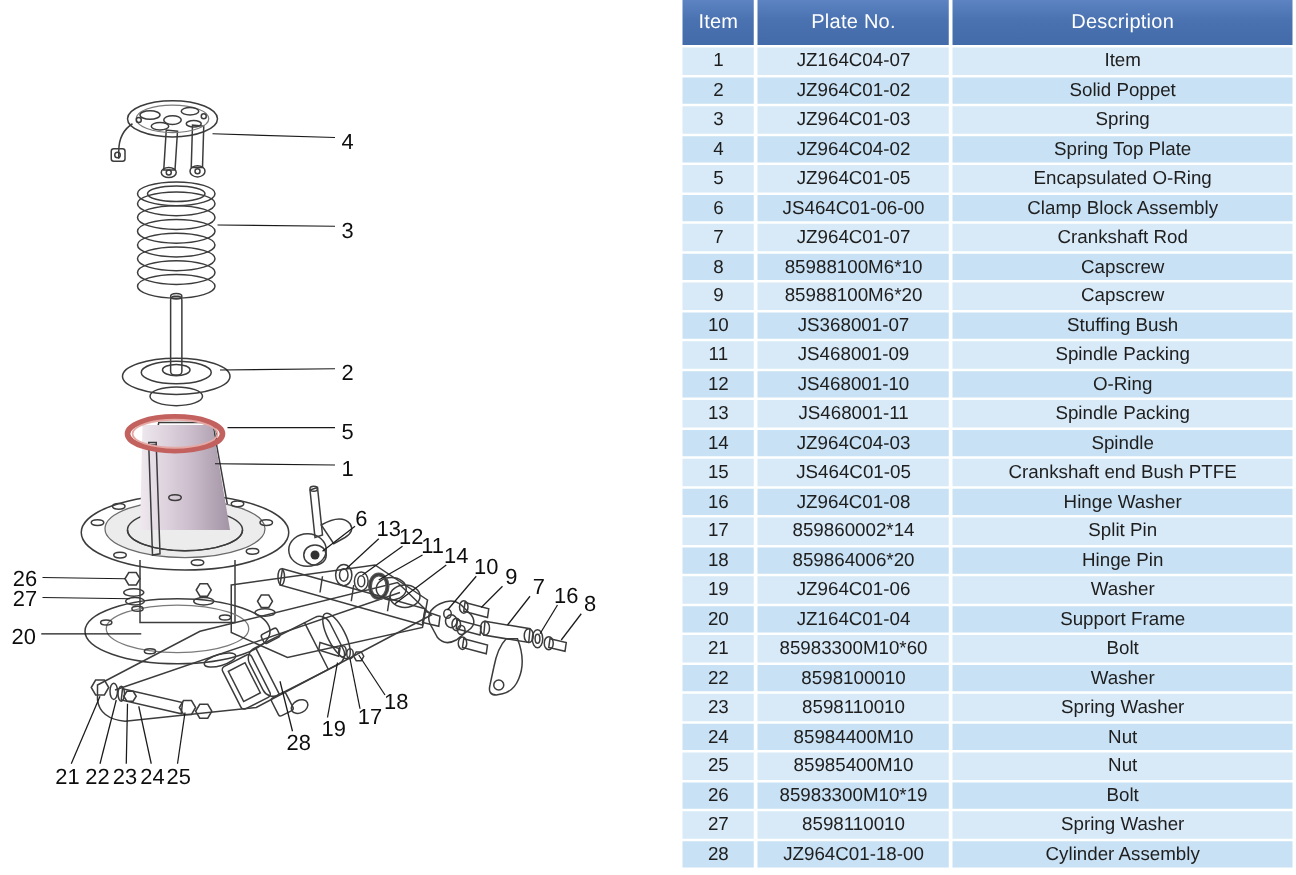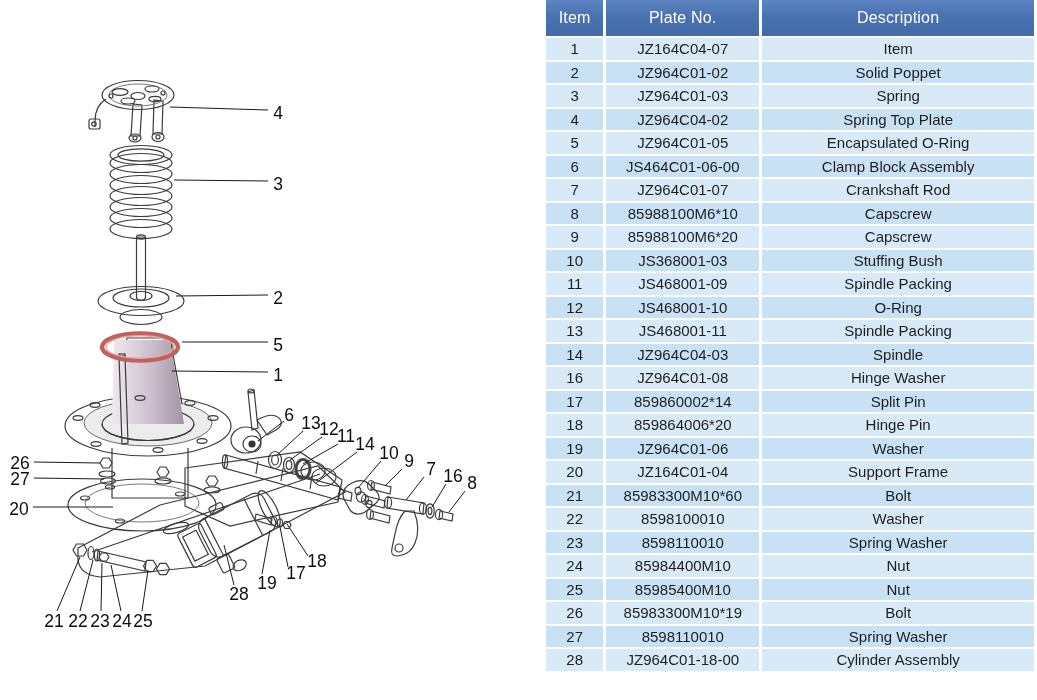--- a/index.html
+++ b/index.html
@@ -346,21 +346,21 @@
           <td>85988100M6*10</td>
           <td>Capscrew</td>
         </tr>
         <tr>
           <td>9</td>
           <td>85988100M6*20</td>
           <td>Capscrew</td>
         </tr>
         <tr>
           <td>10</td>
-          <td>JS368001-03</td>
+          <td>JS368001-07</td>
           <td>Stuffing Bush</td>
         </tr>
         <tr>
           <td>11</td>
           <td>JS468001-09</td>
           <td>Spindle Packing</td>
         </tr>
         <tr>
           <td>12</td>
           <td>JS468001-10</td>
@@ -370,20 +370,25 @@
           <td>13</td>
           <td>JS468001-11</td>
           <td>Spindle Packing</td>
         </tr>
         <tr>
           <td>14</td>
           <td>JZ964C04-03</td>
           <td>Spindle</td>
         </tr>
         <tr>
+          <td>15</td>
+          <td>JS464C01-05</td>
+          <td>Crankshaft end Bush PTFE</td>
+        </tr>
+        <tr>
           <td>16</td>
           <td>JZ964C01-08</td>
           <td>Hinge Washer</td>
         </tr>
         <tr>
           <td>17</td>
           <td>859860002*14</td>
           <td>Split Pin</td>
         </tr>
         <tr>

